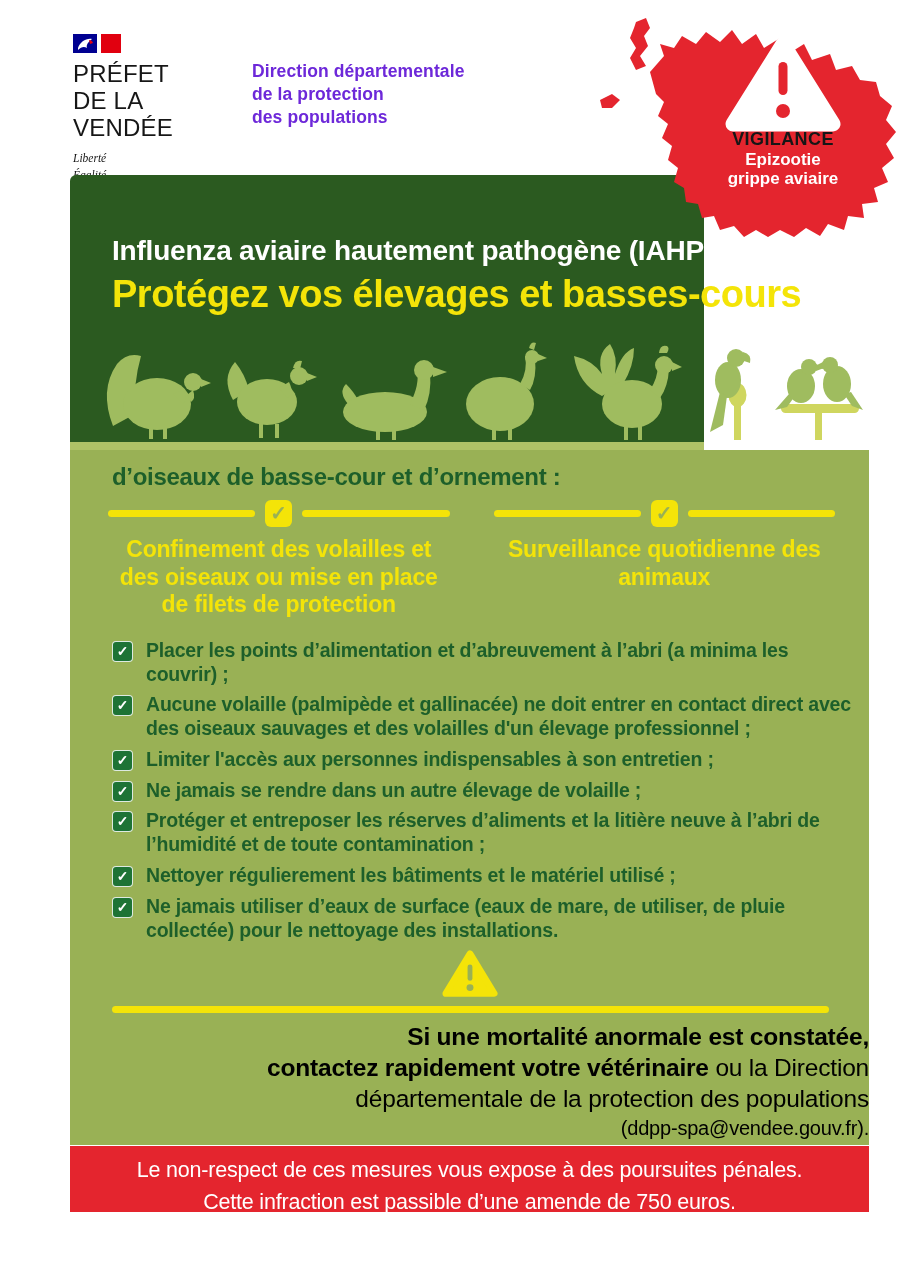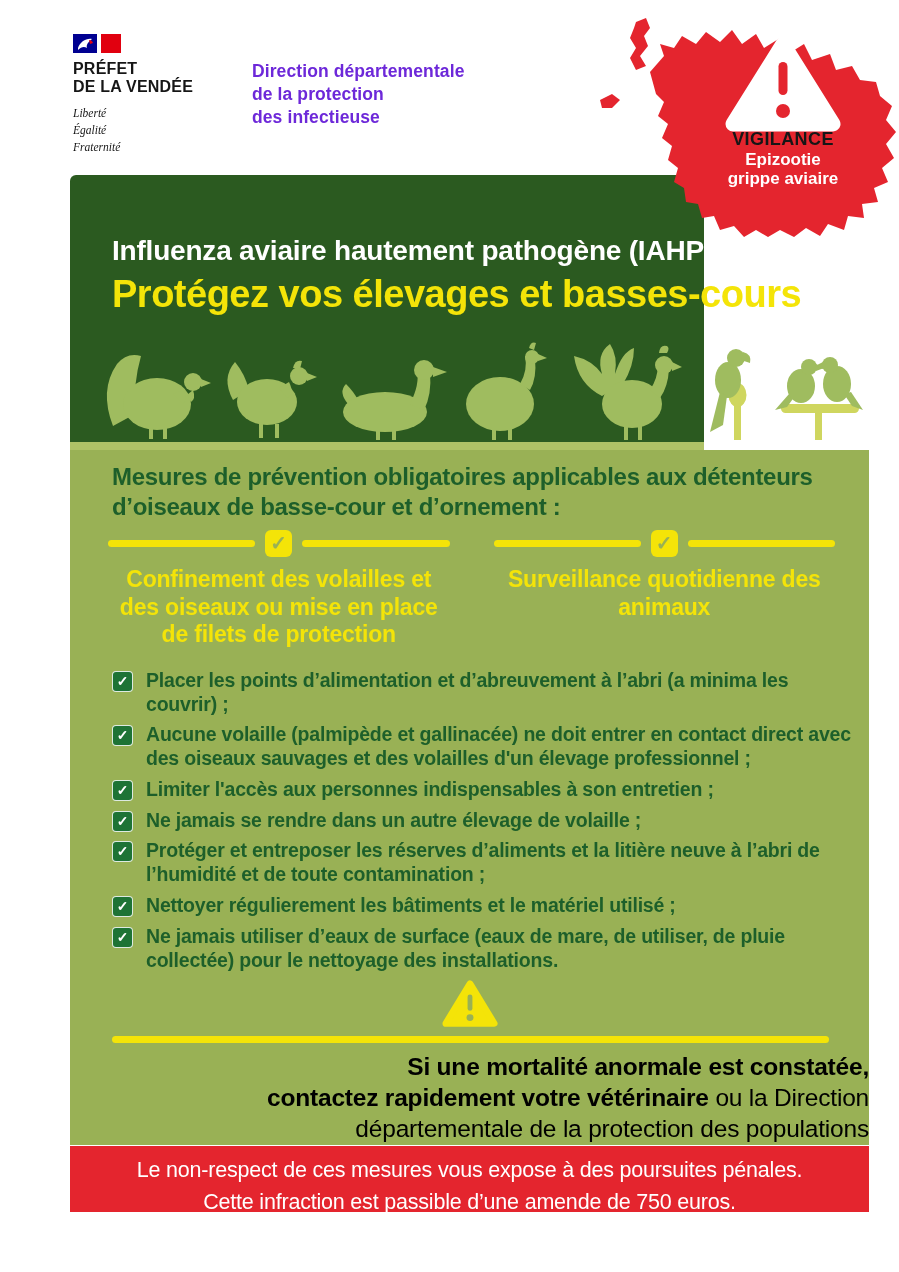--- a/index.html
+++ b/index.html
@@ -5,21 +5,21 @@
   * { margin:0; padding:0; box-sizing:border-box; }
   body { background:#e8e8e8; font-family:"Liberation Sans", sans-serif; }
   .page { position:relative; width:899px; height:1272px; background:#ffffff; margin:0 auto; overflow:hidden; }
 
   
   .logo-block { position:absolute; left:73px; top:34px; width:170px; }
   .flag { display:flex; gap:4px; height:19px; margin-bottom:7px; }
   .flag-blue { position:relative; width:24px; height:19px; background:#000091; }
   .flag-blue svg { position:absolute; inset:0; }
   .flag-red { width:20px; height:19px; background:#E1000F; }
-  .logo-line { font-size:16px; font-weight:700; color:#161616; letter-spacing:.2px; line-height:1.13; }
+  .logo-line { font-size:24px; font-weight:400; color:#161616; letter-spacing:.2px; line-height:1.13; }
   .motto { margin-top:9px; font-family:"Liberation Serif", serif; font-style:italic; font-size:11.5px; color:#161616; line-height:1.45; }
   .direction { position:absolute; left:252px; top:60px; font-size:17.5px; font-weight:700; color:#6d28d9; line-height:1.3; letter-spacing:.1px; }
 
   
   .map-badge { position:absolute; left:580px; top:12px; width:319px; height:228px; z-index:5; }
   .map-badge svg.map { position:absolute; inset:0; }
   .vig-title { position:absolute; left:103px; top:117px; width:200px; text-align:center; font-size:18px; font-weight:800; color:#161616; letter-spacing:.4px; }
   .vig-sub1 { position:absolute; left:103px; top:138px; width:200px; text-align:center; font-size:17px; font-weight:700; color:#ffffff; }
   .vig-sub2 { position:absolute; left:103px; top:157px; width:200px; text-align:center; font-size:17px; font-weight:700; color:#ffffff; }
 
@@ -76,21 +76,21 @@
     <div class="motto">
       <div>Liberté</div>
       <div>Égalité</div>
       <div>Fraternité</div>
     </div>
   </div>
 
   <div class="direction">
     <div>Direction départementale</div>
     <div>de la protection</div>
-    <div>des infectieuse</div>
+    <div>des populations</div>
   </div>
 
   <div class="map-badge">
     <svg class="map" viewBox="0 0 319 228">
       <path fill="#E4252E" d="M70,60 L84,44 L80,32 L94,36 L102,24 L116,32 L126,20 L140,30 L152,18 L162,32 L176,22 L184,36 L200,26 L208,42 L224,32 L232,48 L250,42 L256,58 L272,54 L280,68 L296,70 L300,84 L312,94 L306,108 L316,120 L306,132 L314,146 L302,156 L308,170 L294,176 L298,190 L282,192 L284,206 L268,204 L264,218 L248,212 L240,224 L226,216 L214,225 L200,218 L188,225 L176,218 L164,225 L154,214 L140,218 L134,204 L122,206 L118,192 L106,190 L104,176 L94,170 L98,156 L88,148 L92,134 L82,126 L88,112 L78,104 L84,90 L76,82 Z"></path>
       <path fill="#E4252E" d="M56,10 L66,6 L70,16 L64,24 L68,34 L60,44 L66,54 L56,58 L50,46 L56,36 L50,26 L54,16 Z"></path>
       <path fill="#E4252E" d="M20,88 L32,82 L40,88 L32,96 L22,96 Z"></path>
       <g>
         <path d="M203,32 L253,112 L153,112 Z" fill="#ffffff" stroke="#ffffff" stroke-width="15" stroke-linejoin="round"></path>
         <rect x="198.5" y="50" width="9" height="33" rx="4.5" fill="#E4252E"></rect>
@@ -178,21 +178,20 @@
           <circle cx="55" cy="23" r="8"></circle>
           <polygon points="48,20 40,24 48,27"></polygon>
         </g>
       </g>
     </svg>
     <div class="ground-strip"></div>
   </section>
 
   <section class="measures">
     <div class="m-heading">
-      <div>Mesures de prévention obligatoires applicables aux détenteurs</div>
       <div>d’oiseaux de basse-cour et d’ornement :</div>
     </div>
 
     <div class="columns">
       <div class="col">
         <div class="divider">
           <span class="dline"></span>
           <span class="dbox">✓</span>
           <span class="dline"></span>
         </div>

